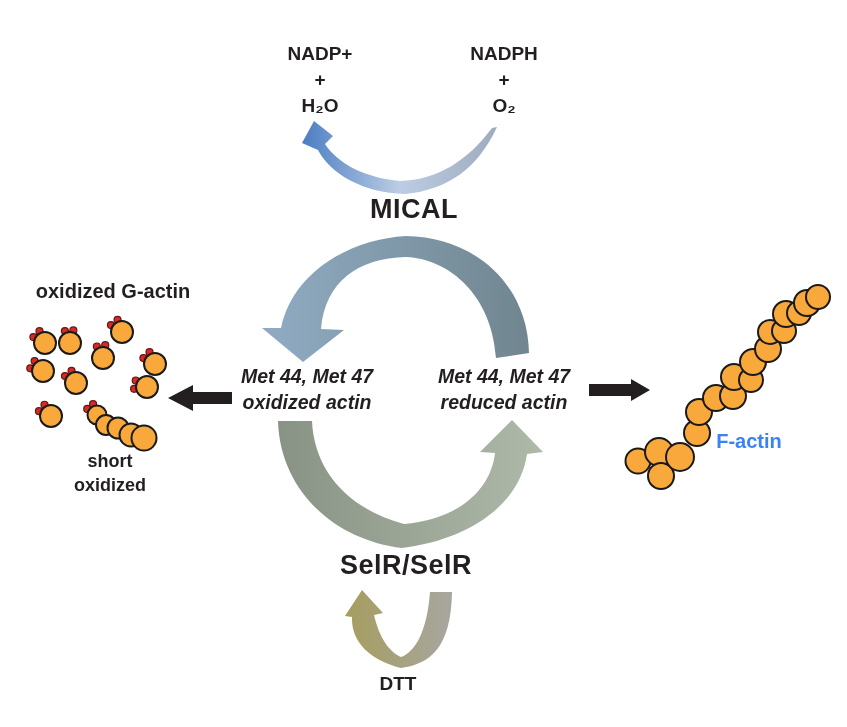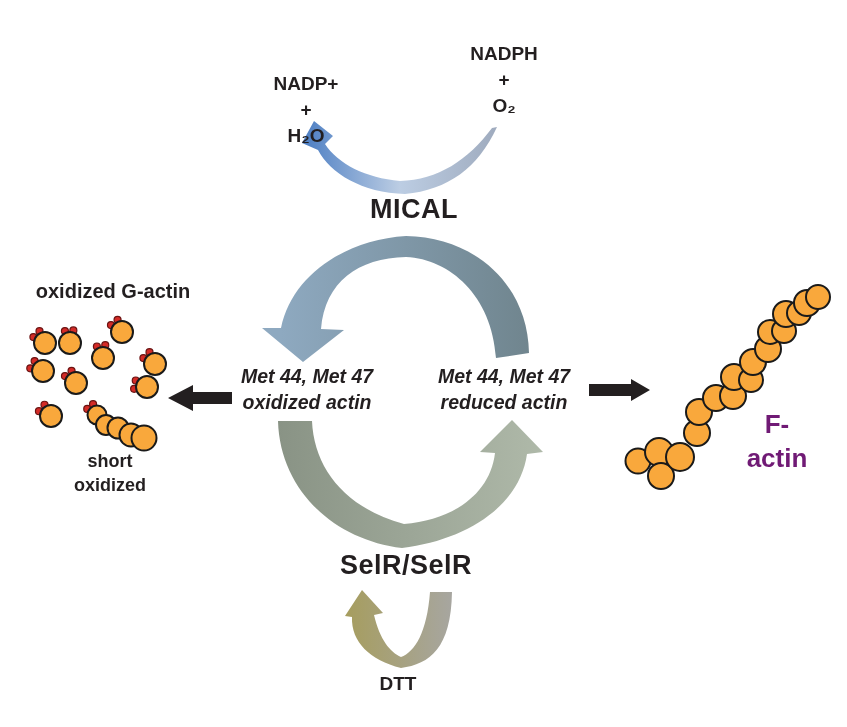--- a/index.html
+++ b/index.html
@@ -19,21 +19,21 @@
     color:#231F20;
     white-space:pre-line;
     line-height:1.32;
   }
   .lbl-formula{font-size:19px;line-height:1.38;}
   .lbl-enzyme{font-size:27px;letter-spacing:0.5px;}
   .lbl-state{font-size:19.5px;font-style:italic;}
   .lbl-small{font-size:18px;}
   .lbl-dtt{font-size:19px;}
   .lbl-title{font-size:20px;}
-  .lbl-factin{font-size:26px;color:#701a75;margin-left:28px;}
+  .lbl-factin{font-size:20px;color:#3b82f6;}
 </style>
 </head>
 <body>
 
 <div id="stage">
 
   <svg id="diagram" width="847" height="727" viewBox="0 0 847 727" xmlns="http://www.w3.org/2000/svg">
     <defs>
       <linearGradient id="gradSwoosh" gradientUnits="userSpaceOnUse" x1="303" y1="150" x2="497" y2="150">
         <stop offset="0" stop-color="#4C7EC3"></stop>
@@ -155,21 +155,21 @@
         <circle cx="768" cy="349" r="13" fill="#F9A83C" stroke="#1A1A1A" stroke-width="2"></circle>
         <circle cx="770" cy="332" r="12" fill="#F9A83C" stroke="#1A1A1A" stroke-width="2"></circle>
         <circle cx="784" cy="331" r="12" fill="#F9A83C" stroke="#1A1A1A" stroke-width="2"></circle>
         <circle cx="786" cy="314" r="13" fill="#F9A83C" stroke="#1A1A1A" stroke-width="2"></circle>
         <circle cx="799" cy="313" r="12" fill="#F9A83C" stroke="#1A1A1A" stroke-width="2"></circle>
         <circle cx="807" cy="303" r="13" fill="#F9A83C" stroke="#1A1A1A" stroke-width="2"></circle>
         <circle cx="818" cy="297" r="12" fill="#F9A83C" stroke="#1A1A1A" stroke-width="2"></circle>
       </g>
   </svg>
 
-  <div class="lbl lbl-formula" style="left:306px;top:80px;margin-top:30px;">NADP+
+  <div class="lbl lbl-formula" style="left:320px;top:80px;">NADP+
 +
 H₂O</div>
 
   <div class="lbl lbl-formula" style="left:504px;top:80px;">NADPH
 +
 O₂</div>
 
   <div class="lbl lbl-enzyme" style="left:414px;top:210px;">MICAL</div>
 
   <div class="lbl lbl-state" style="left:307px;top:390px;">Met 44, Met 47

